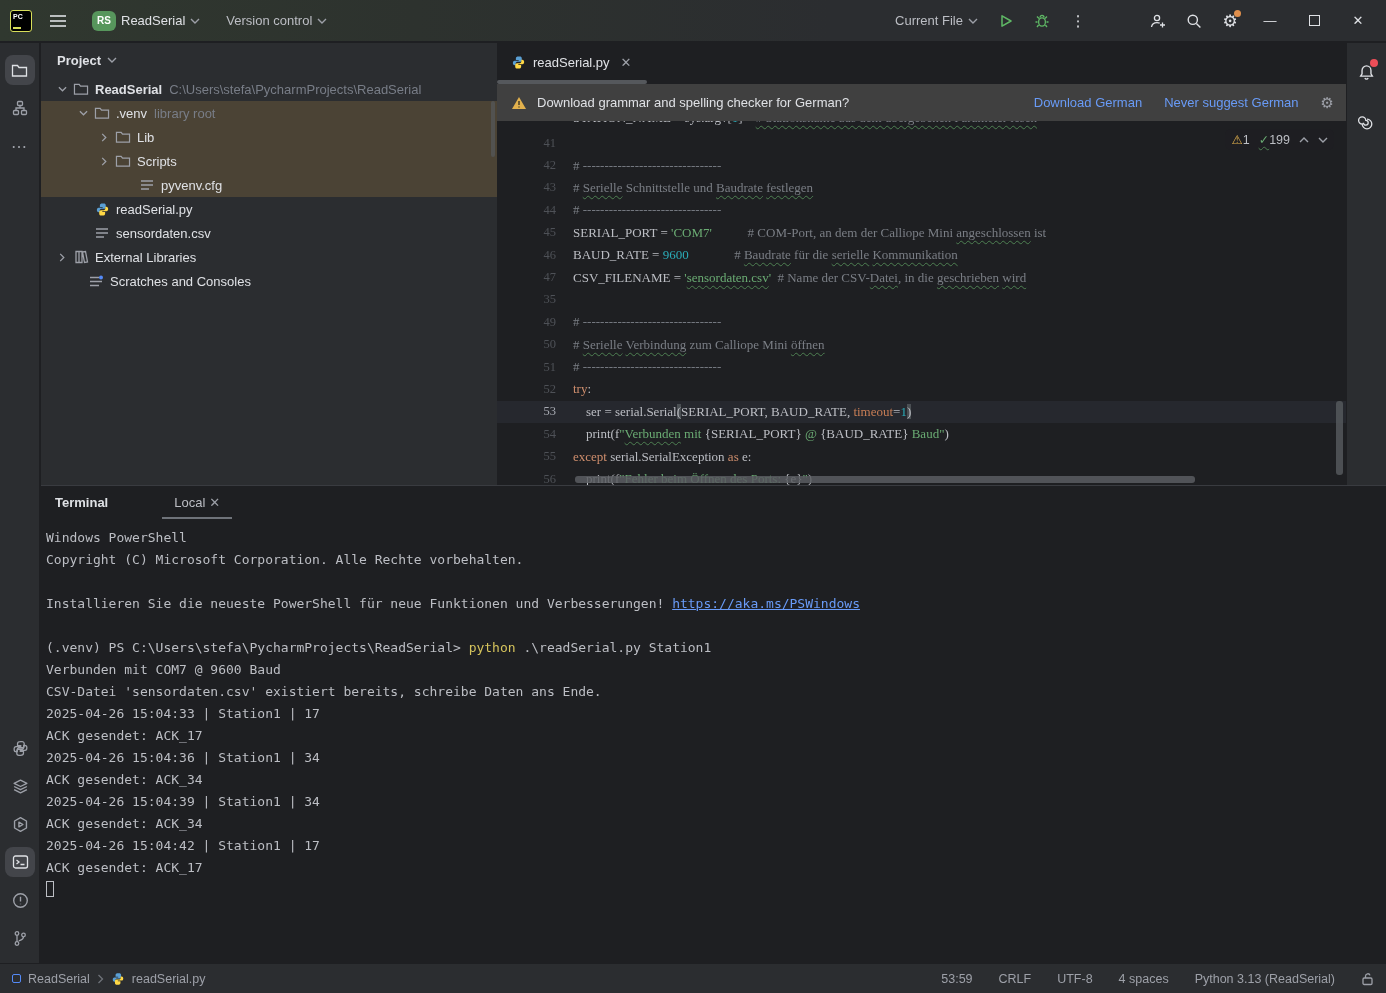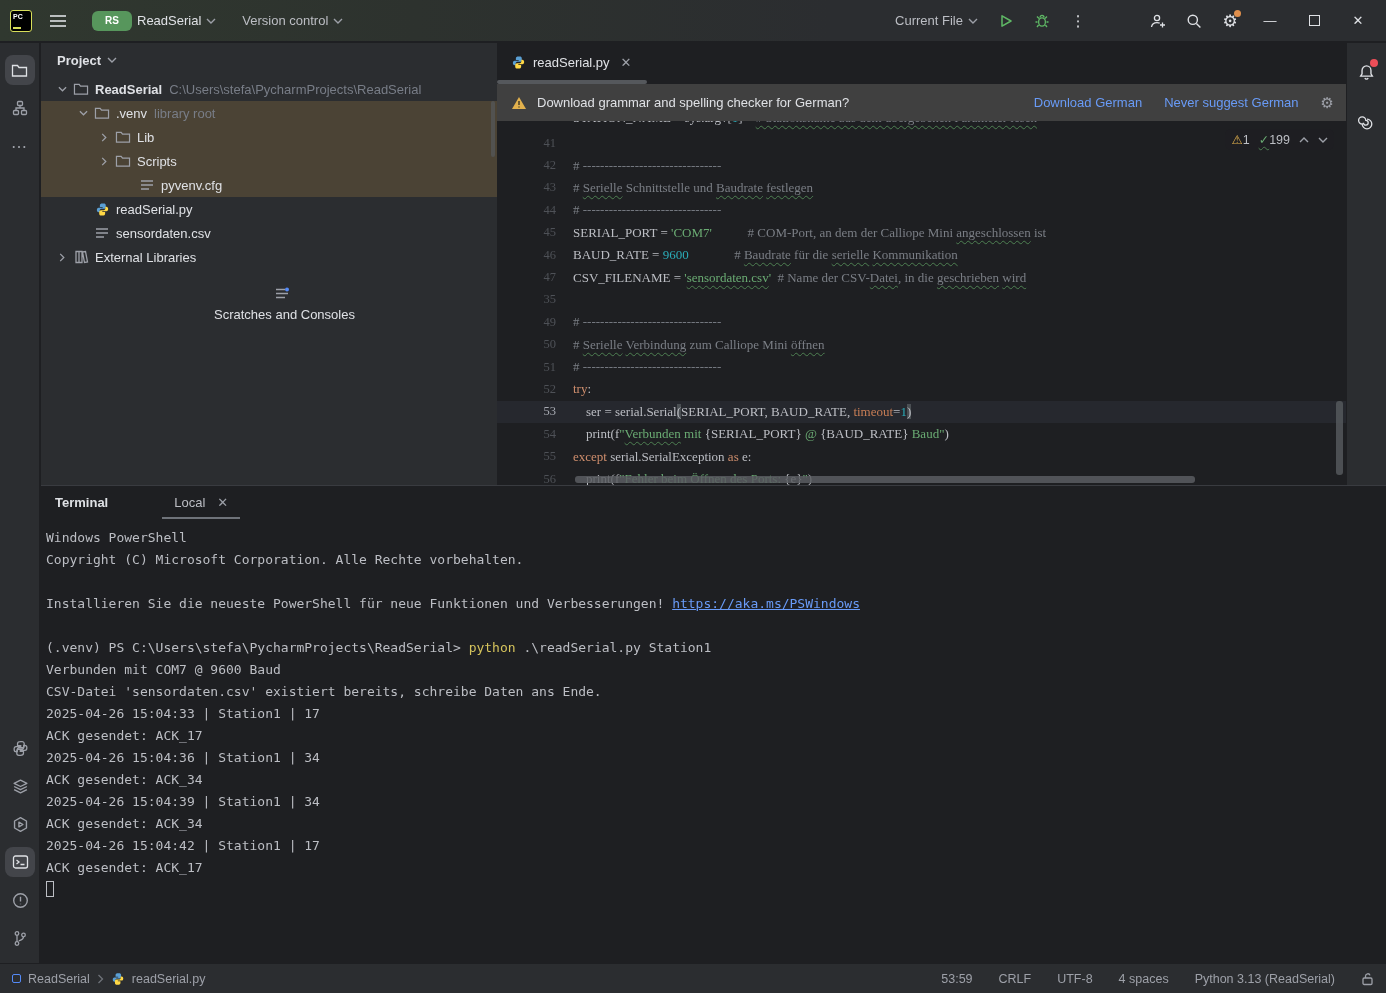--- a/index.html
+++ b/index.html
@@ -16,21 +16,21 @@
     position:absolute; left:0; top:0; width:1386px; height:42px;
     background:linear-gradient(to right,#30382f 0%,#2d322e 30%,#2b2d30 60%);
     border-bottom:1px solid #1e1f22; display:flex; align-items:center;
   }
   .tb-left { display:flex; align-items:center; gap:10px; padding-left:10px; }
   .pc-logo { width:22px; height:22px; background:#000; border:1px solid #d8df5a; border-radius:3px;
     position:relative; color:#fff; font-size:7px; font-weight:bold; }
   .pc-logo span { position:absolute; top:2px; left:2px; }
   .pc-logo i { position:absolute; left:2px; bottom:2px; width:8px; height:2px; background:#d8df5a; }
   .tb-btn { display:flex; align-items:center; gap:5px; padding:5px 8px; border-radius:6px; color:#dfe1e5; cursor:default; }
-  .avatar { width:40px; height:20px; border-radius:6px; background:#57965c; color:#fff;
+  .avatar { width:24px; height:20px; border-radius:6px; background:#57965c; color:#fff;
     font-size:10px; font-weight:bold; display:flex; align-items:center; justify-content:center; }
   .tb-right { margin-left:auto; display:flex; align-items:center; gap:4px; padding-right:8px; }
   .tb-ico { width:32px; height:30px; display:flex; align-items:center; justify-content:center; border-radius:6px; position:relative; }
   .win-btn { width:40px; height:30px; display:flex; align-items:center; justify-content:center; color:#dfe1e5; font-size:13px; }
   .dot { position:absolute; width:7px; height:7px; border-radius:50%; background:#e08f4c; top:4px; right:5px; }
   .reddot { position:absolute; width:8px; height:8px; border-radius:50%; background:#ed4e58; top:-2px; right:-3px; }
 
   
   .leftstrip { position:absolute; left:0; top:43px; width:40px; bottom:30px; background:#2b2d30; border-right:1px solid #1e1f22;
     display:flex; flex-direction:column; align-items:center; padding-top:8px; }
@@ -86,21 +86,21 @@
   .vscroll { position:absolute; right:3px; top:358px; width:7px; height:74px; background:#55585c; border-radius:3px; opacity:.85; }
 
   
   .rightstrip { position:absolute; right:0; top:43px; width:40px; height:442px; background:#2b2d30; border-left:1px solid #1e1f22;
     display:flex; flex-direction:column; align-items:center; padding-top:10px; gap:14px; }
 
   
   .terminal { position:absolute; left:41px; top:485px; width:1345px; height:478px; background:#1e1f22; border-top:1px solid #393b40; }
   .term-header { height:33px; display:flex; align-items:center; background:#1e1f22; padding-left:14px; }
   .term-title { color:#dfe1e5; font-weight:bold; margin-right:60px; }
-  .term-tab { position:relative; display:flex; align-items:center; gap:8px; color:#bcbec4; height:33px; padding:0 6px; }
+  .term-tab { position:relative; display:flex; align-items:center; color:#bcbec4; height:33px; padding:0 6px; }
   .term-tab .underline { position:absolute; left:-6px; right:-2px; bottom:0; height:2px; background:#6f737a; }
   .term-body { padding:8px 0 0 5px; font-family:"DejaVu Sans Mono", monospace; font-size:13px; line-height:22px; white-space:pre; }
   .tk-t { color:#bcbec4; } .tk-lnk { color:#699bf7; text-decoration:underline; }
   .tk-cmd { color:#d5c35c;margin-top:36px; }
   .term-cursor { display:inline-block; width:8px; height:16px; border:1px solid #bcbec4; vertical-align:-3px; }
 
   
   .statusbar { position:absolute; left:0; bottom:0; width:1386px; height:30px; background:#2b2d30; border-top:1px solid #1e1f22;
     display:flex; align-items:center; color:#9da0a8; font-size:12.5px; padding:0 12px; }
   .sb-left { display:flex; align-items:center; gap:7px; }
@@ -341,21 +341,21 @@
               <polyline points="1,1 5,5 1,9" fill="none" stroke="#9da0a8" stroke-width="1.4"></polyline>
             </svg>
           </span>
           <span class="tr-ico">
             <svg width="15" height="14" viewBox="0 0 15 14" fill="none" stroke="#9da0a8" stroke-width="1.3">
               <path d="M2 1.5 H5 V12.5 H2 Z M5 1.5 H8 V12.5 H5 Z M8.5 2 L11.5 1.5 L13.5 12 L10.5 12.5 Z"></path>
             </svg>
           </span>
           <span class="tr-label">External Libraries</span>
         </div>
-        <div class="tree-row" style="padding-left: 27px; flex-direction: column;">
+        <div class="tree-row" style="padding-left: 27px;">
           <span class="tr-chev"></span>
           <span class="tr-ico">
             <svg width="15" height="13" viewBox="0 0 15 13" stroke="#9da0a8" stroke-width="1.4" fill="none">
               <path d="M1 2.5 H10 M1 6.5 H13 M1 10.5 H10"></path>
               <circle cx="12" cy="2.5" r="2" fill="#548af7" stroke="none"></circle>
             </svg>
           </span>
           <span class="tr-label">Scratches and Consoles</span>
         </div>
       </div>

